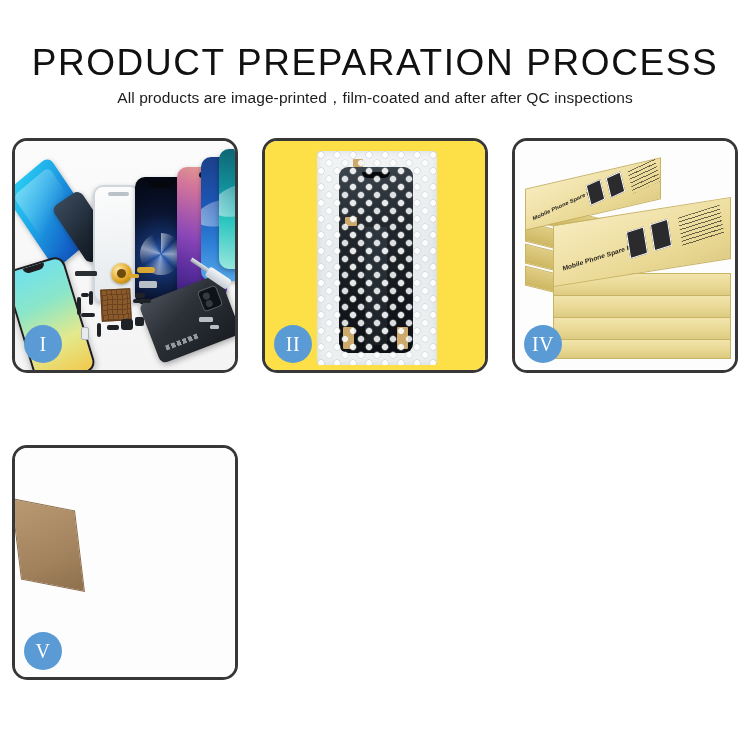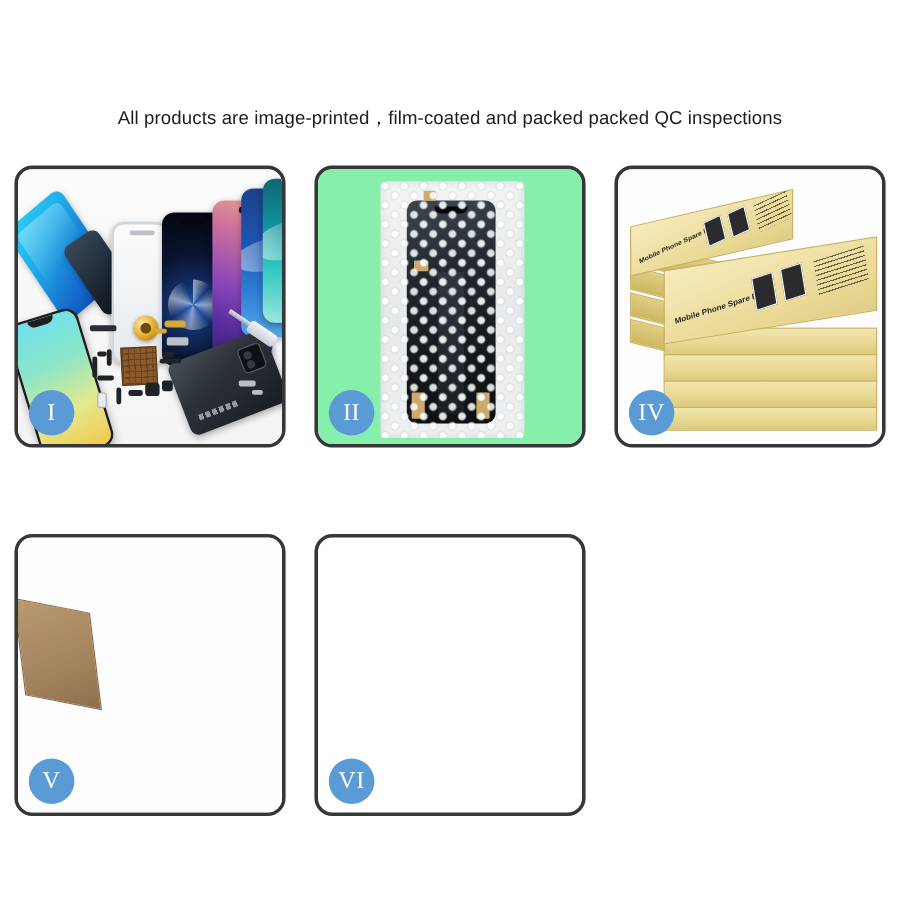--- a/index.html
+++ b/index.html
@@ -178,21 +178,21 @@
   .driver .grip{position:absolute;left:20px;top:0;width:26px;height:11px;border-radius:3px;
     background:linear-gradient(#f4f6f8,#c3cbd2);}
   
   .part { position:absolute; background:#2a2e33; border-radius:1.5px; }
   .part.lt { background:#b9bfc6; }
   .part.gold { background:#d9a833; }
   .part.flex { background:#1f2327; border-radius:2px; }
   .part.white { background:#e8ebee; border:1px solid #aab2b9; }
 
   
-  .p2 { background:#86efac; }
+  .p2 { background:#fde047; }
   .bagII {
     position:absolute; left:52px; top:10px; width:120px; height:214px;
     background: linear-gradient(175deg,#f2f4f5,#e6eaec 50%,#eef1f2);
     border-radius: 4px;
     box-shadow: 0 0 8px rgba(0,0,0,.10) inset;
   }
   .bubbles {
     position:absolute; inset:0;
     background-image:
       radial-gradient(circle at 4px 4px, rgba(255,255,255,.95) 2.6px, rgba(185,195,200,.55) 3.3px, rgba(0,0,0,0) 4px),
@@ -342,21 +342,22 @@
   }
   .vi-tape { position:absolute; background:#9a7b55; }
 
   .cap { position:absolute; }
 </style>
 </head>
 <body>
 
 <div id="page">
 
-  <div class="subtitle">All products are image-printed，film-coated and packed packed QC inspections</div>
+  <div class="title">PRODUCT PREPARATION PROCESS</div>
+  <div class="subtitle">All products are image-printed，film-coated and after after QC inspections</div>
 
   <div class="grid">
 
     <div class="panel">
       <div class="stage p1">
         <div class="ph ph-blue"></div>
         <div class="ph ph-blue-dark"></div>
         <div class="ph ph-glass"></div>
         <div class="ph ph-black"></div>
         <div class="ph ph-purple"></div>
@@ -464,26 +465,15 @@
           <div class="yb-h" style="top:11px;"></div>
           <div class="yb-h" style="top:20px;"></div>
           <div class="yb-h" style="top:29px;"></div>
           <div class="yb-h" style="top:38px;"></div>
         </div>
         <div class="cartonV-front"></div>
         <div class="badge">V</div>
       </div>
     </div>
 
-    <div class="panel">
-      <div class="stage p6">
-        <div class="vi-top"></div>
-        <div class="vi-top-seam"></div>
-        <div class="vi-front"></div>
-        <div class="vi-side"></div>
-        <div class="vi-tape" style="left:46px;top:84px;width:16px;height:18px;"></div>
-        <div class="vi-tape" style="left:48px;top:162px;width:16px;height:18px;"></div>
-        <div class="badge">VI</div>
-      </div>
-    </div>
 
   </div>
 </div>
 
 </body></html>

